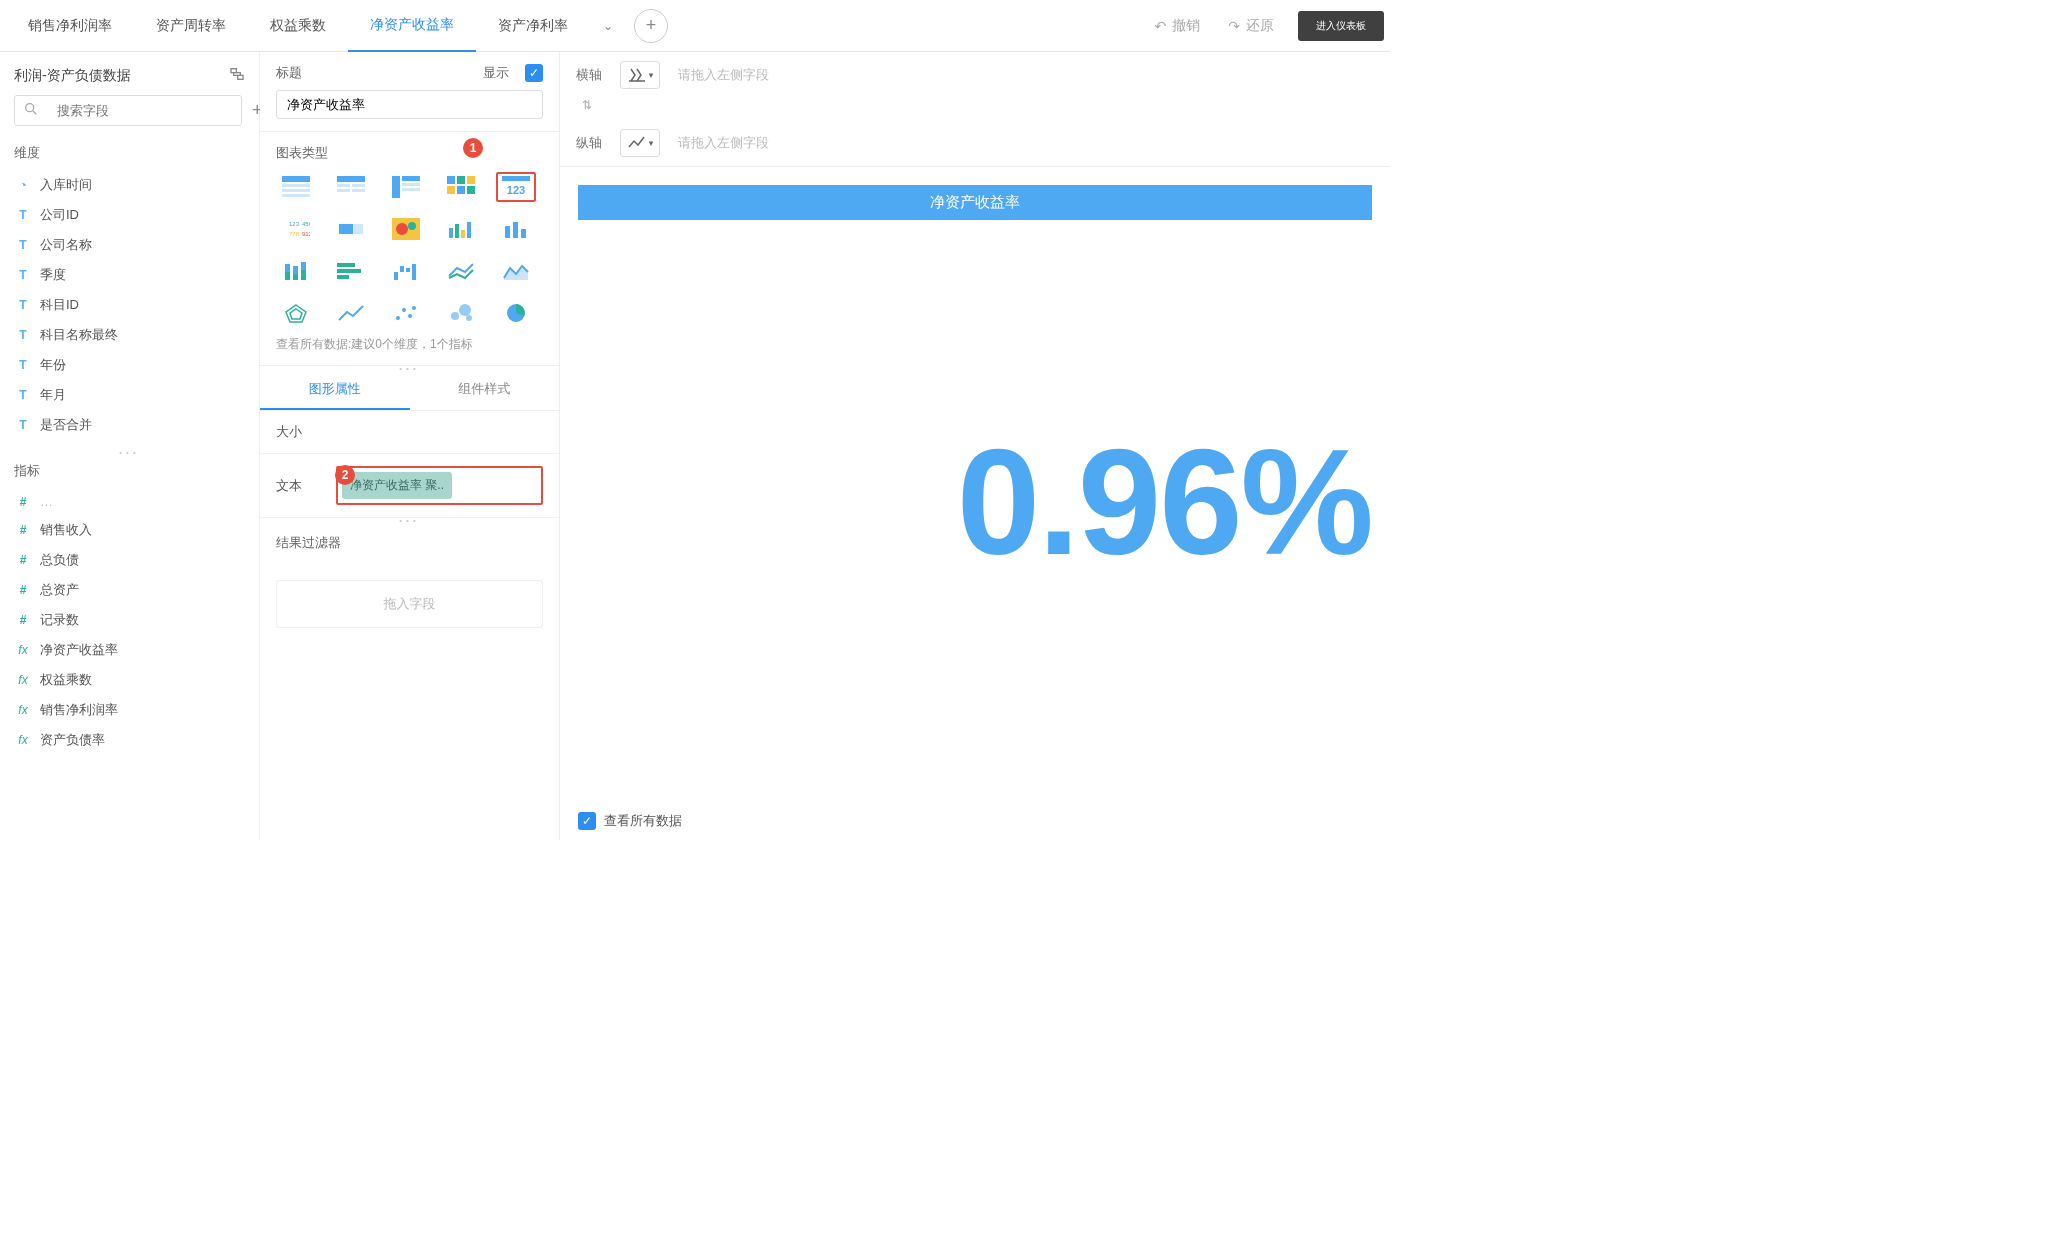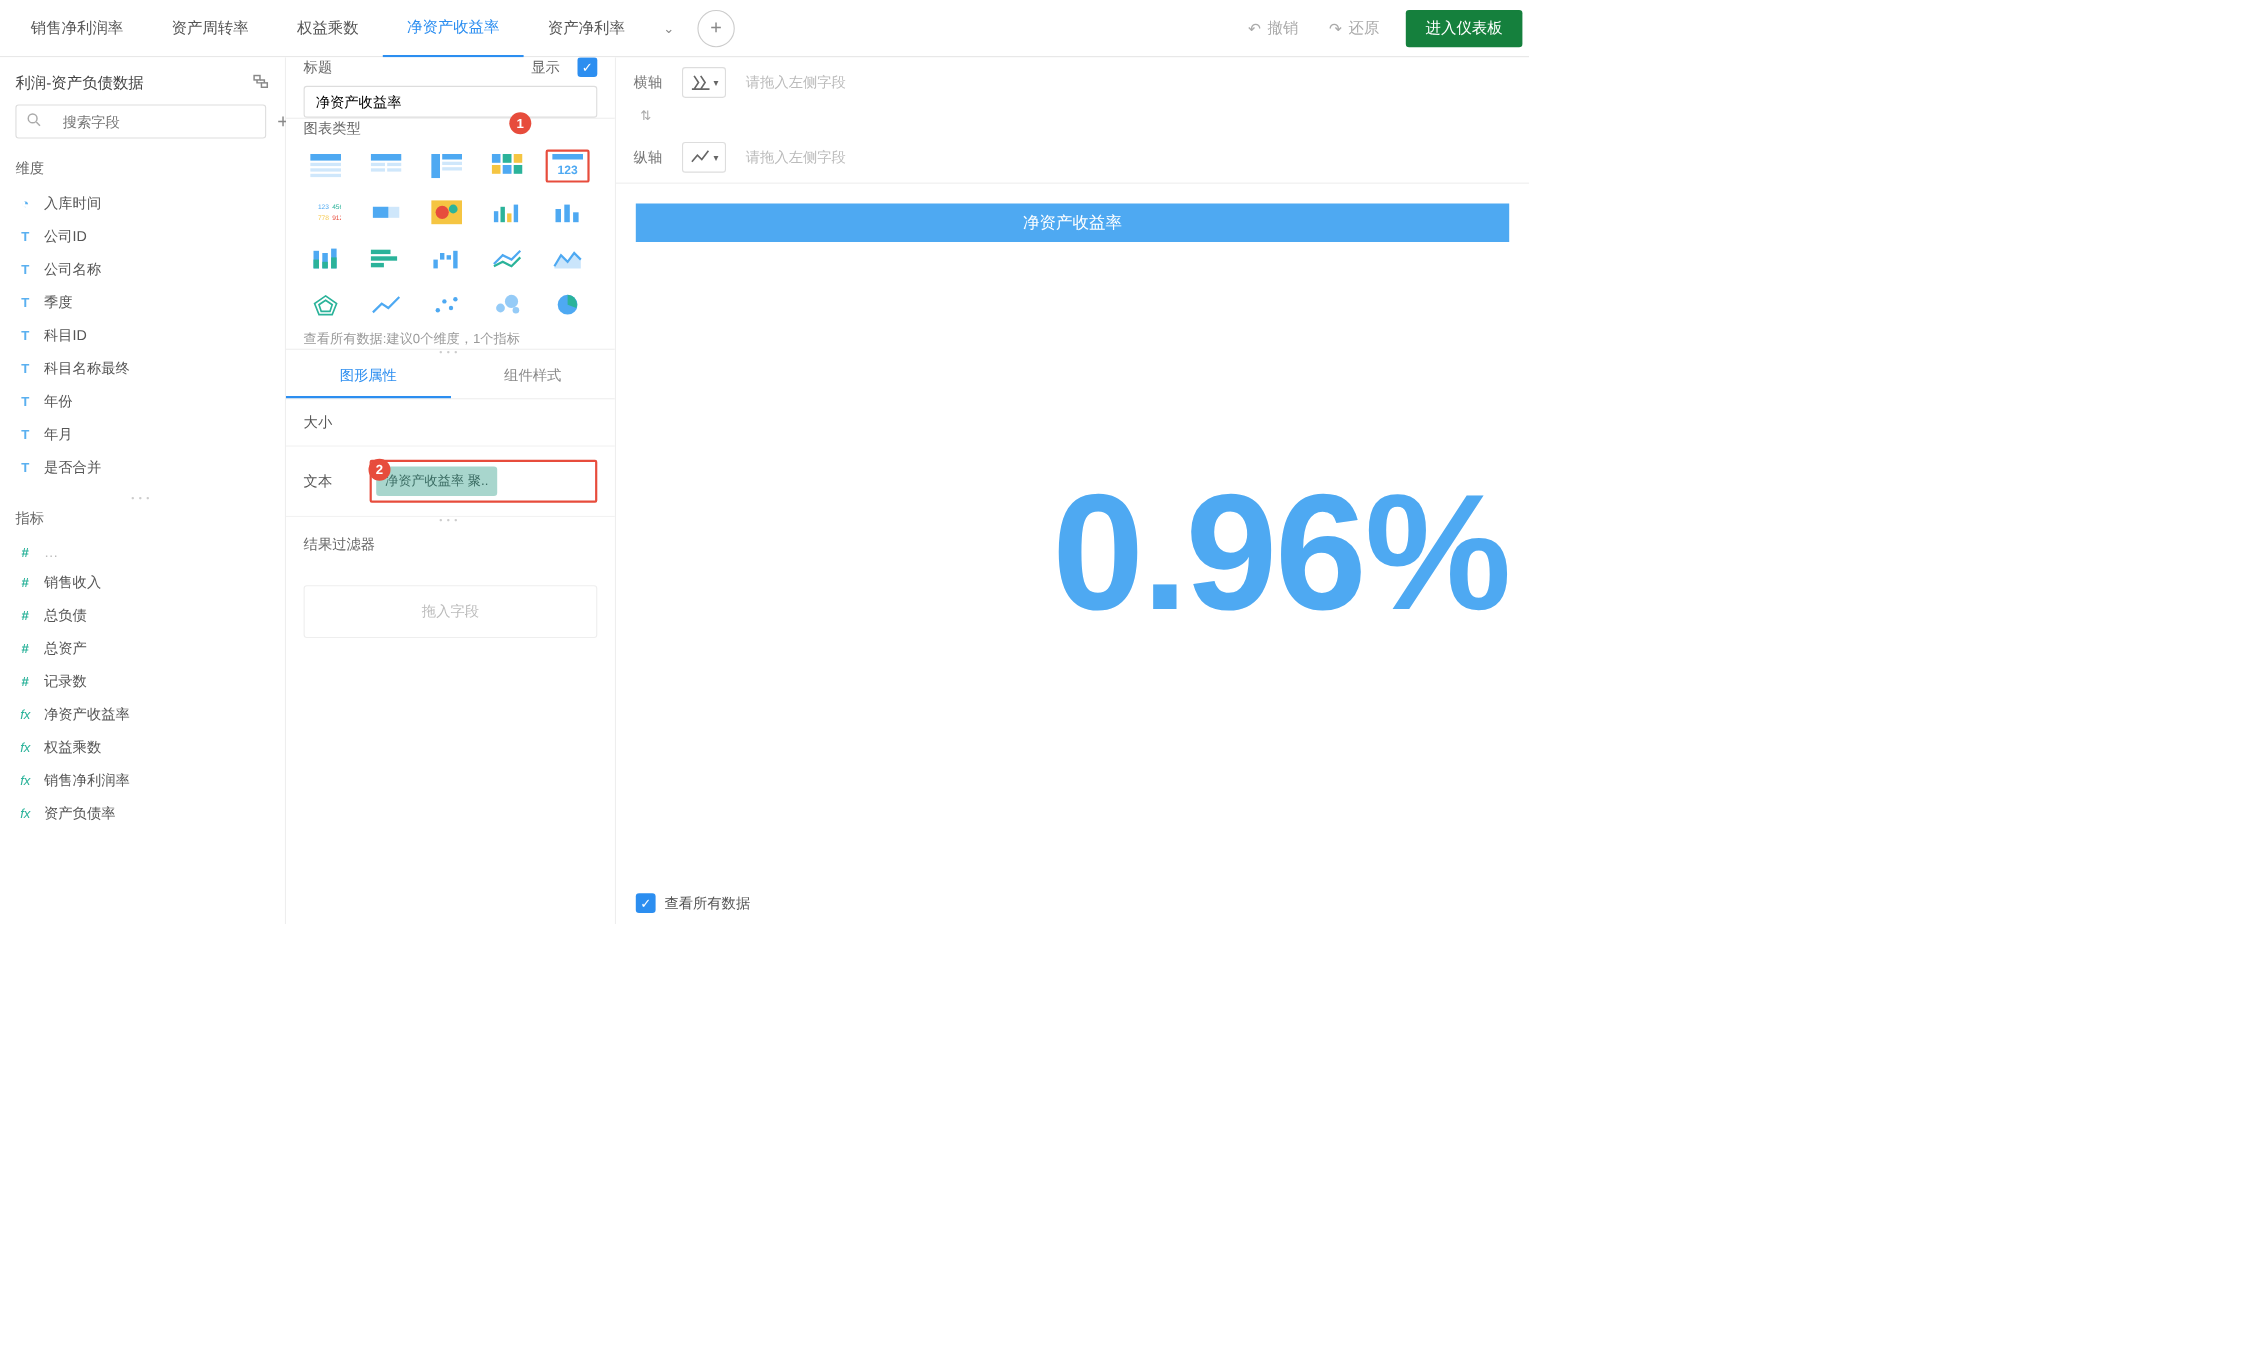--- a/index.html
+++ b/index.html
@@ -5,21 +5,21 @@
 *{box-sizing:border-box;margin:0;padding:0;font-family:-apple-system,BlinkMacSystemFont,"Segoe UI","PingFang SC","Microsoft YaHei",sans-serif}
 body{background:#fff;color:#333;font-size:13px;overflow:hidden}
 .app{display:flex;flex-direction:column;height:840px;width:1390px}
 .top-tabs{display:flex;align-items:center;border-bottom:1px solid #e6e6e6;height:52px;padding:0 6px}
 .tab{padding:0 22px;height:52px;display:flex;align-items:center;color:#555;cursor:pointer;font-size:14px}
 .tab.active{color:#2c8ef0;border-bottom:2px solid #2c8ef0}
 .tab-chev{width:36px;display:flex;align-items:center;justify-content:center;color:#888;font-size:12px}
 .tab-add{width:34px;height:34px;border:1px solid #ccc;border-radius:50%;display:flex;align-items:center;justify-content:center;color:#888;margin-left:8px;font-size:18px;cursor:pointer}
 .top-spacer{flex:1}
 .top-btn{display:flex;align-items:center;gap:6px;padding:6px 14px;color:#aaa;font-size:14px}
-.primary-btn{background:#15803d;color:#fff;padding:8px 18px;border-radius:3px;cursor:pointer;font-size:14px;margin-left:10px}
+.primary-btn{background:#404040;color:#fff;padding:8px 18px;border-radius:3px;cursor:pointer;font-size:10px;margin-left:10px}
 .body{display:flex;flex:1;overflow:hidden}
 .panel{border-right:1px solid #eee;display:flex;flex-direction:column;background:#fff}
 .left{width:260px}
 .mid{width:300px;overflow-y:auto}
 .right{flex:1;display:flex;flex-direction:column;overflow:hidden}
 .ds-header{padding:14px 14px 10px;display:flex;align-items:center;justify-content:space-between}
 .ds-title{font-size:14px;color:#444}
 .ds-icons{display:flex;gap:10px;color:#888}
 .search-row{display:flex;align-items:center;padding:0 14px 10px;gap:10px}
 .search-box{flex:1;display:flex;align-items:center;border:1px solid #ddd;border-radius:3px;padding:5px 8px;color:#aaa}
@@ -27,21 +27,21 @@
 .plus-icon{color:#888;font-size:18px;cursor:pointer}
 .section-label{padding:8px 14px;color:#666;font-size:13px}
 .field-list{flex:1;overflow-y:auto;padding:0 6px 0 14px}
 .field{display:flex;align-items:center;gap:8px;padding:6px 0;color:#555;cursor:grab}
 .field .ico{width:18px;text-align:center;font-size:12px}
 .ico-time{color:#5ab0f0}
 .ico-t{color:#5ab0f0;font-weight:600}
 .ico-hash{color:#2bb39a;font-weight:600}
 .ico-fx{color:#2bb39a;font-style:italic;font-weight:400}
 .field.partial{color:#bbb}
-.mid-section{padding:0 16px;border-bottom:1px solid #eee}
+.mid-section{padding:12px 16px;border-bottom:1px solid #eee}
 .title-row{display:flex;align-items:center;justify-content:space-between;margin-bottom:8px}
 .title-row .lbl{color:#666}
 .show-toggle{display:flex;align-items:flex-end;gap:16px;color:#666}
 .chk{width:18px;height:18px;background:#2c8ef0;border-radius:3px;display:inline-flex;align-items:center;justify-content:center;color:#fff;font-size:12px}
 .title-input{width:100%;border:1px solid #ddd;border-radius:3px;padding:6px 10px;font-size:13px;outline:none}
 .chart-type-label{color:#666;margin-bottom:10px;position:relative}
 .annot{position:absolute;width:20px;height:20px;background:#e74c3c;color:#fff;border-radius:50%;display:flex;align-items:center;justify-content:center;font-size:12px;font-weight:600}
 .annot1{top:-6px;right:60px}
 .chart-grid{display:grid;grid-template-columns:repeat(5,1fr);gap:12px 8px;margin-bottom:8px}
 .ct{width:40px;height:30px;display:flex;align-items:center;justify-content:center;cursor:pointer;border:2px solid transparent;border-radius:2px}

